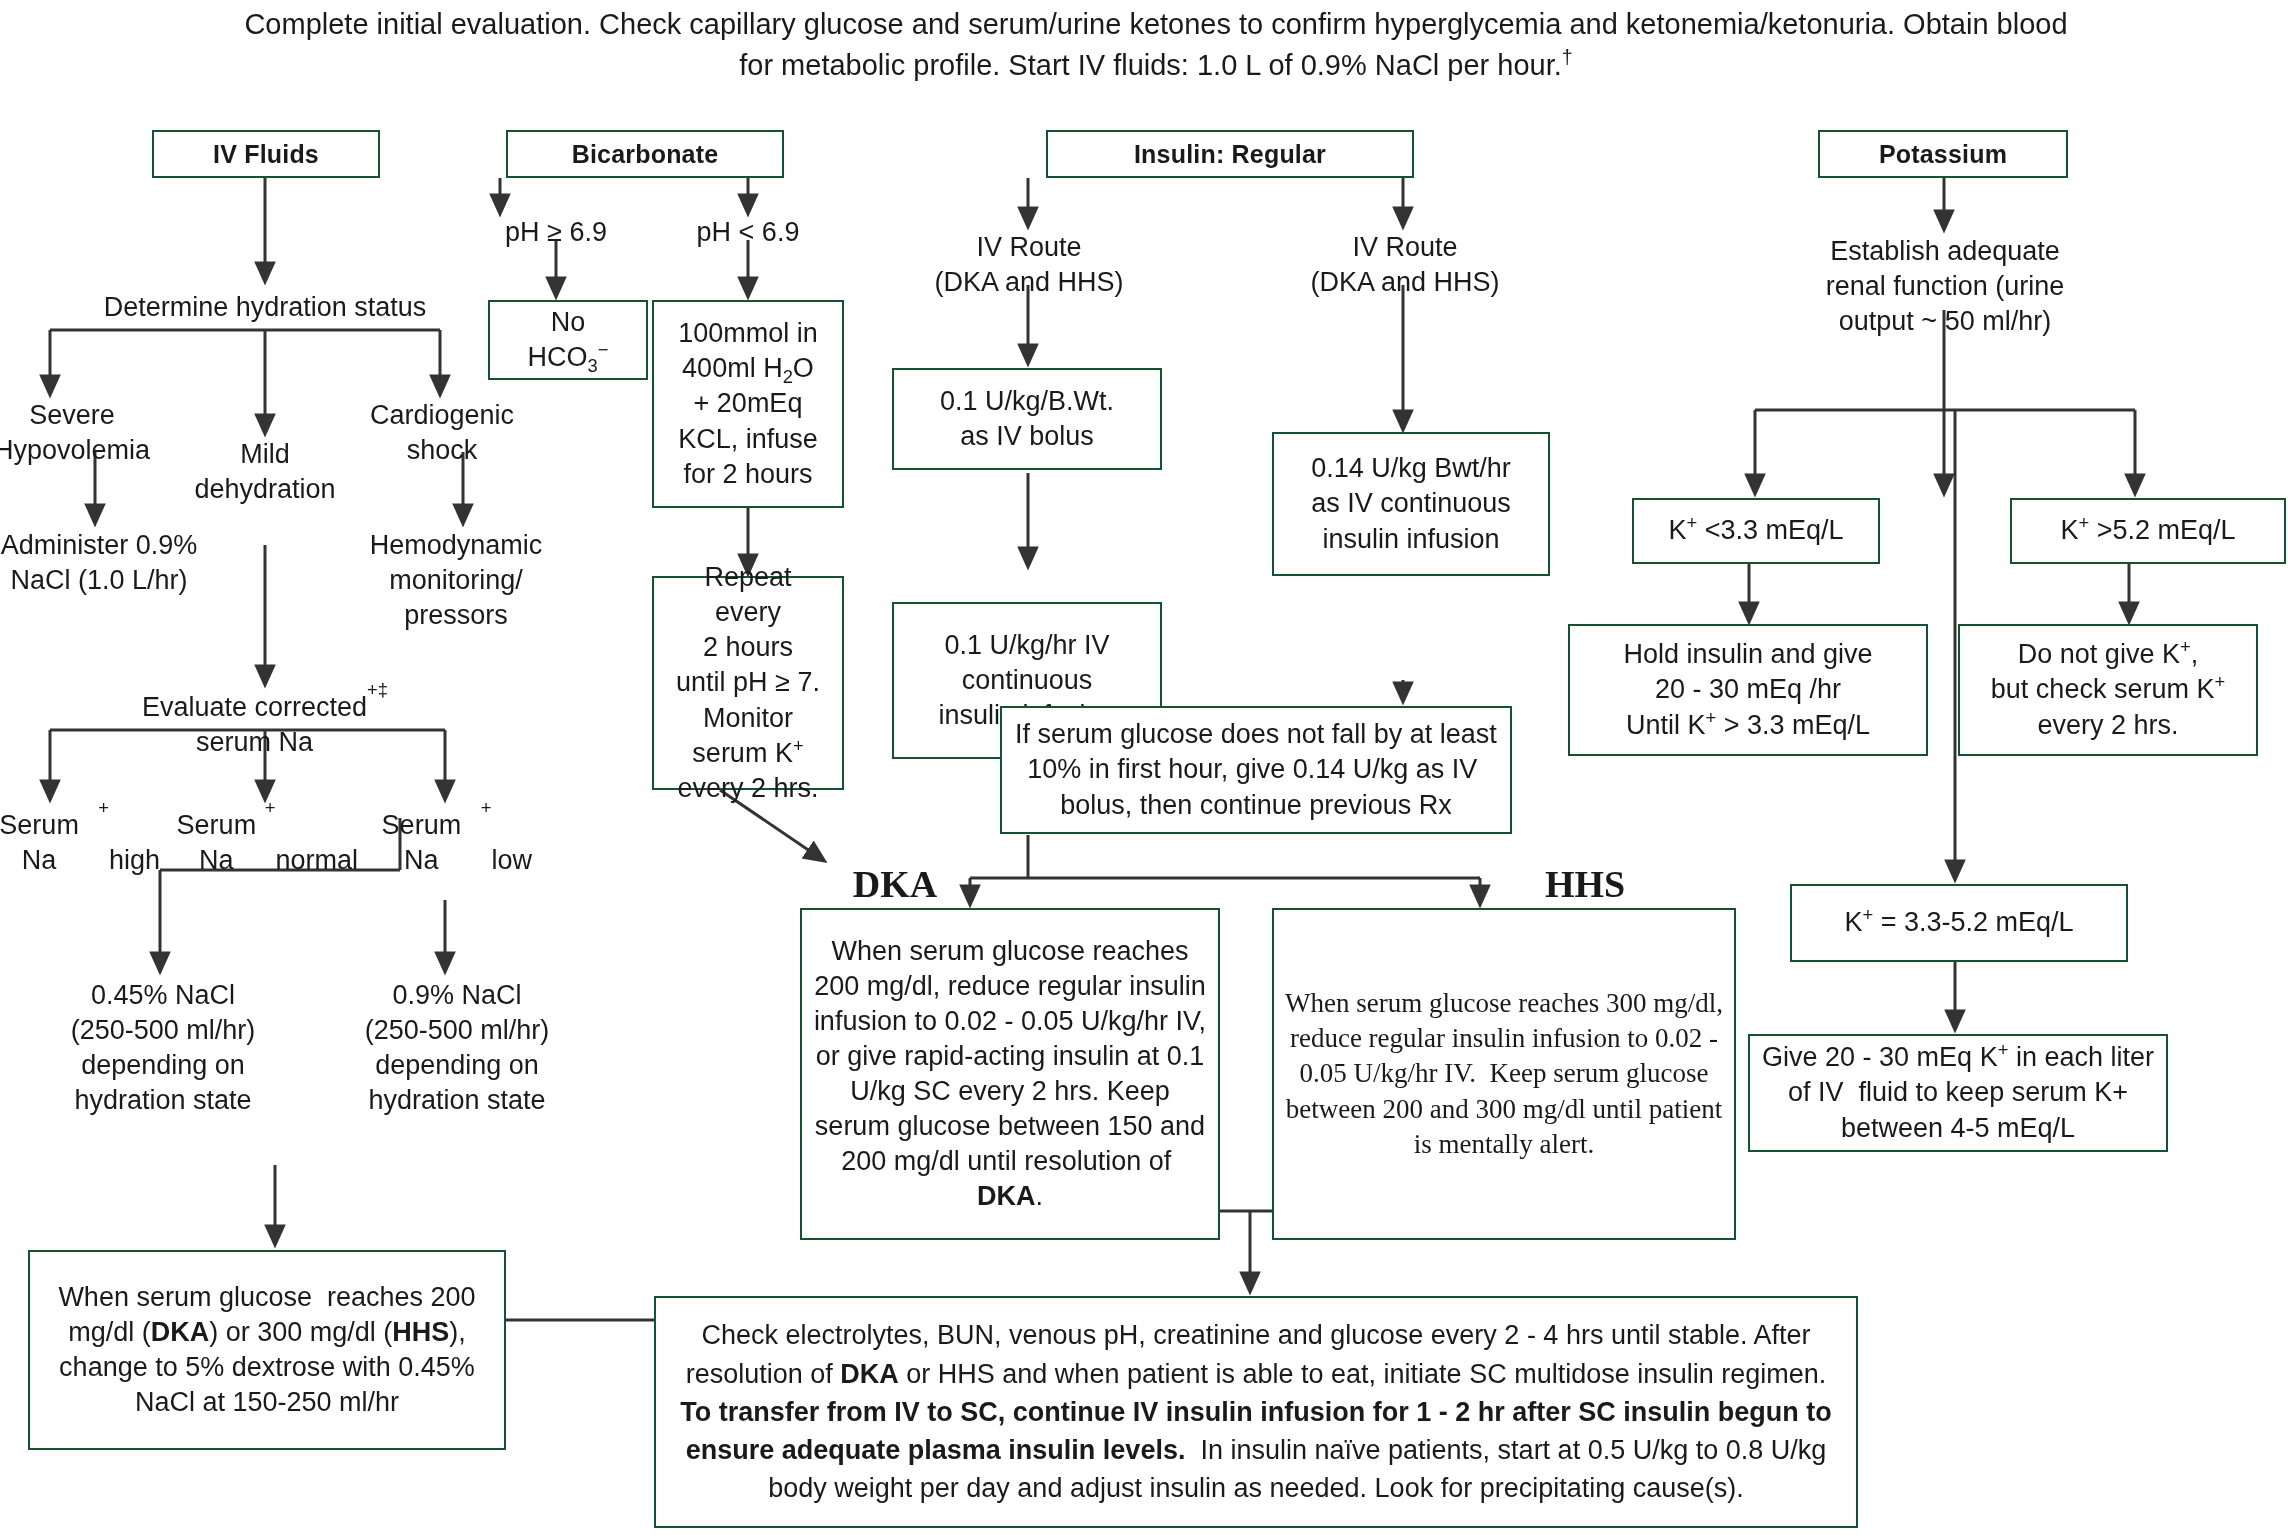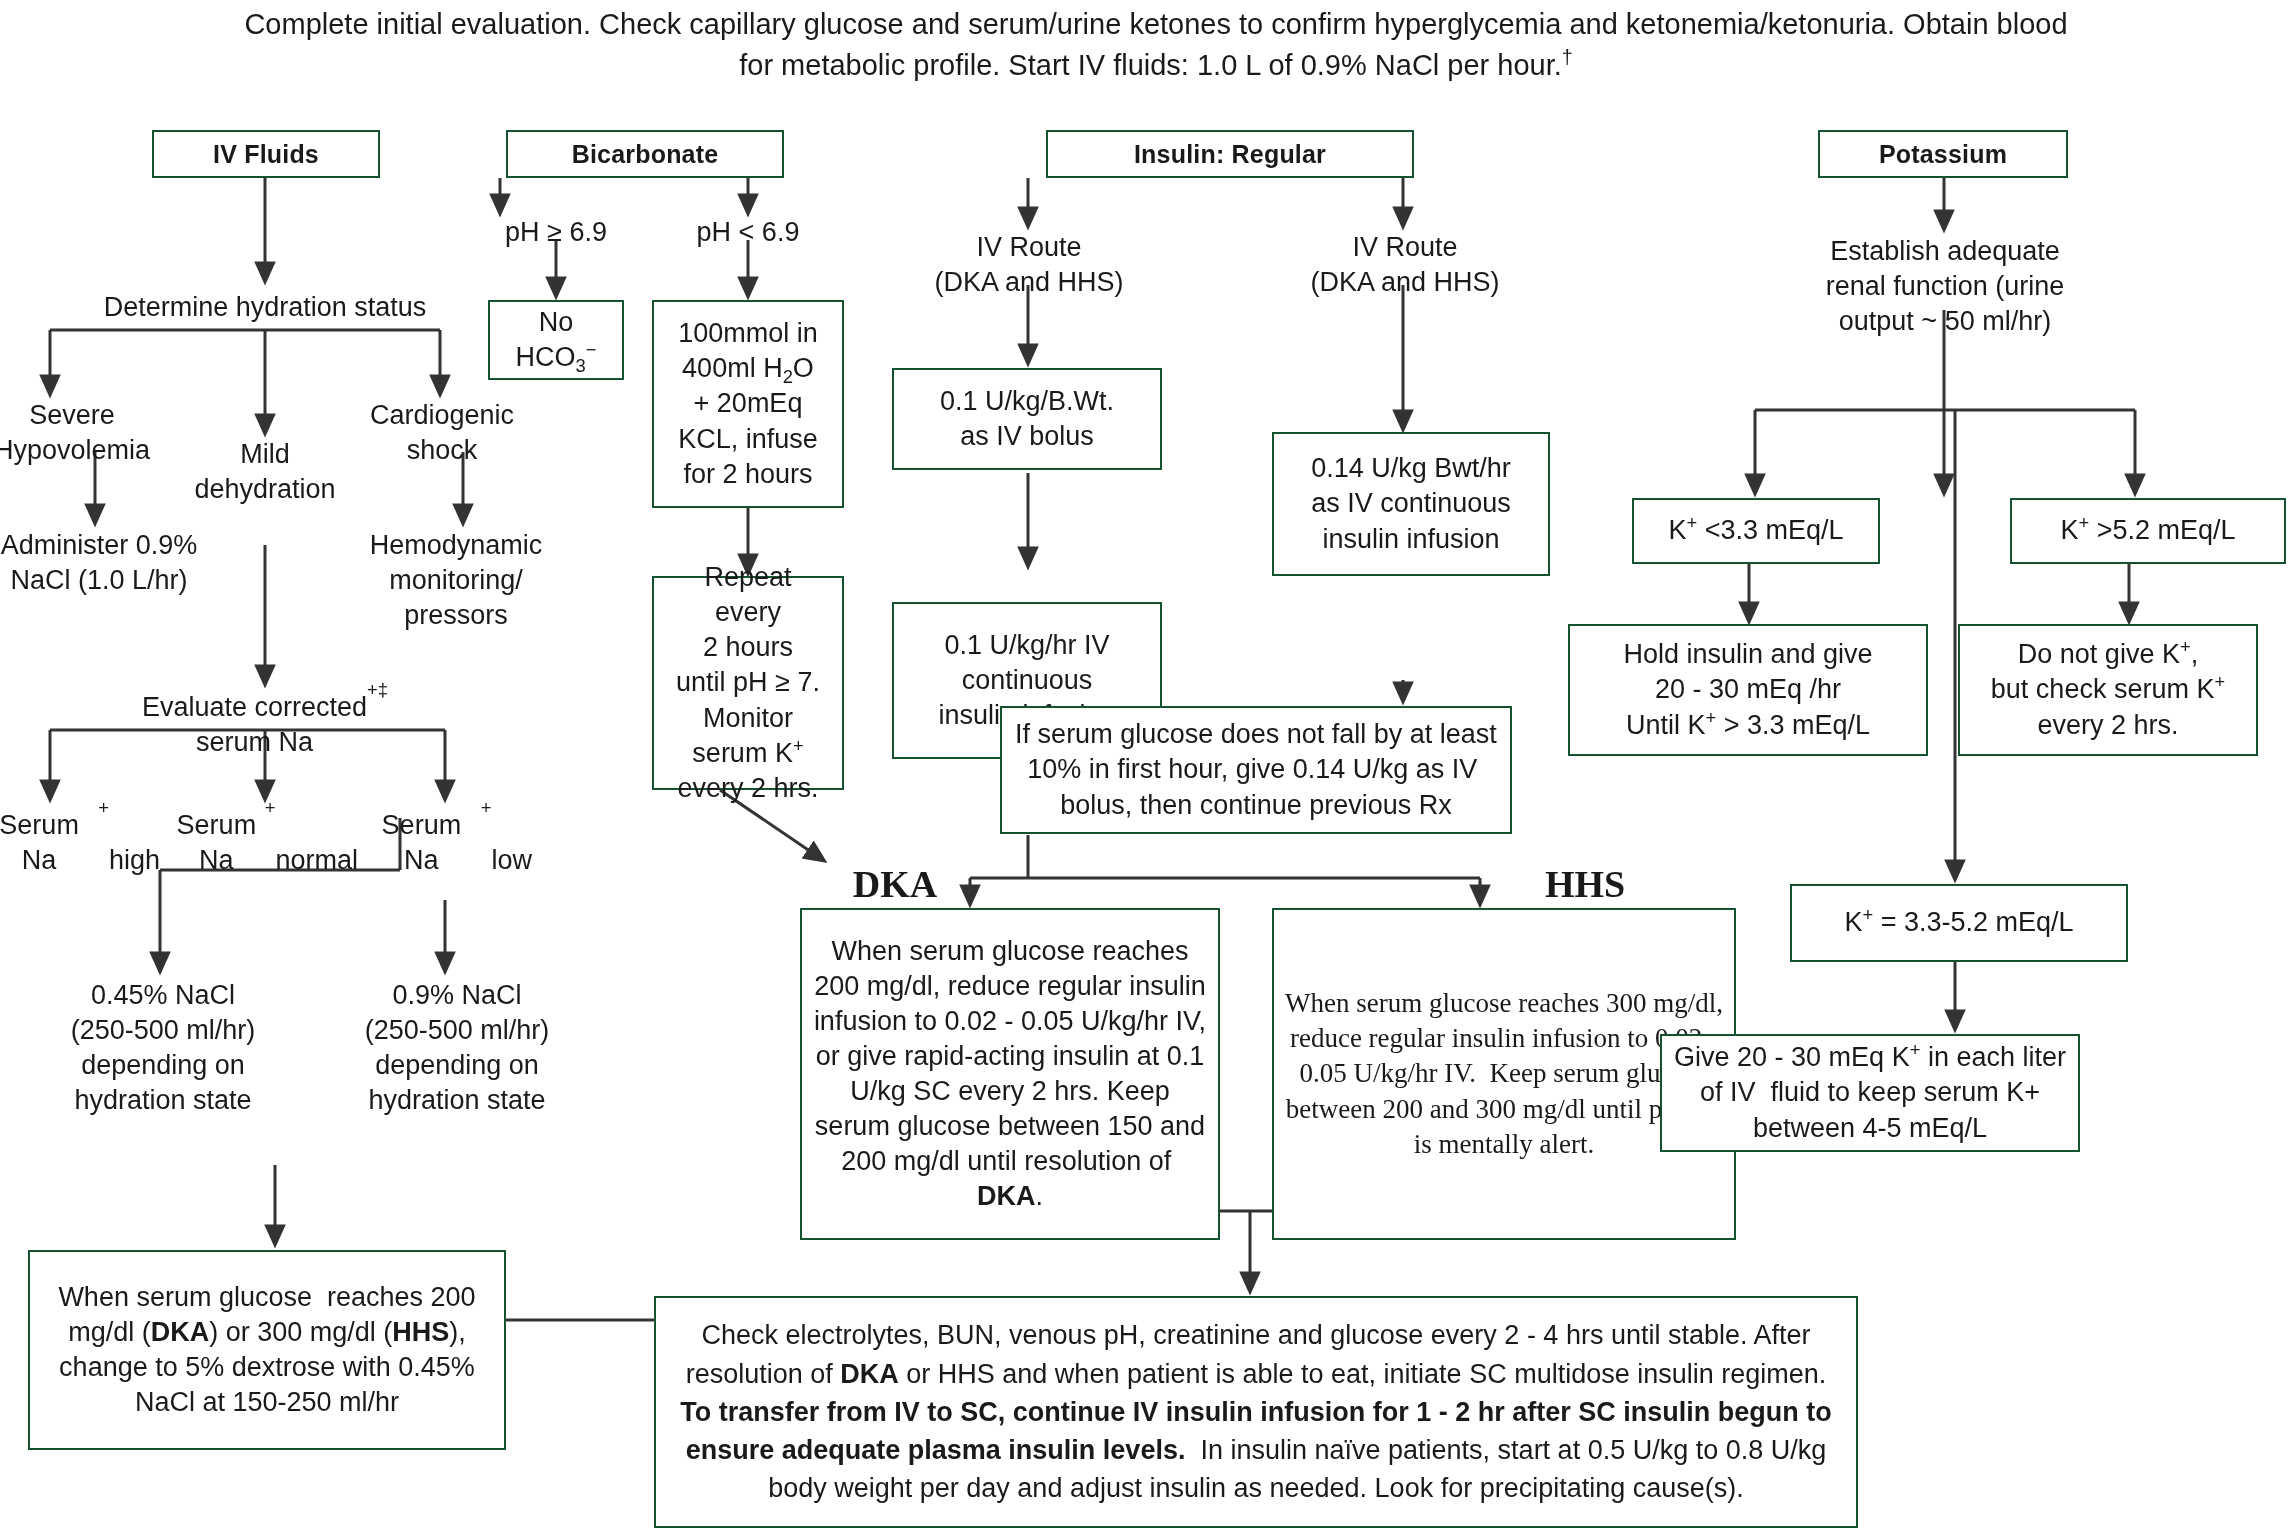--- a/index.html
+++ b/index.html
@@ -146,21 +146,21 @@
   </div>
 
   <div class="node box hdr" style="left:506px;top:130px;width:278px;height:48px;">
     <span>Bicarbonate</span>
   </div>
 
   <div class="node plain t27" style="left:466px;top:215px;width:180px;">pH ≥ 6.9</div>
 
   <div class="node plain t27" style="left:658px;top:215px;width:180px;">pH &lt; 6.9</div>
 
-  <div class="node box t27" style="left:488px;top:300px;width:136px;height:80px;">
+  <div class="node box t27" style="left:488px;top:300px;width:160px;height:80px;">
     <div>No<br>HCO<sub>3</sub><sup>−</sup></div>
   </div>
 
   <div class="node box t27" style="left:652px;top:300px;width:192px;height:208px;">
     <div>100mmol in<br>400ml H<sub>2</sub>O<br>+ 20mEq<br>KCL, infuse<br>for 2 hours</div>
   </div>
 
   <div class="node box t27" style="left:652px;top:576px;width:192px;height:214px;">
     <div>Repeat<br>every<br>2 hours<br>until pH ≥ 7.<br>Monitor<br>serum K<sup>+</sup><br>every 2 hrs.</div>
   </div>
@@ -224,21 +224,21 @@
   </div>
 
   <div class="node box t27" style="left:1958px;top:624px;width:300px;height:132px;">
     <div>Do not give K<sup>+</sup>,<br>but check serum K<sup>+</sup><br>every 2 hrs.</div>
   </div>
 
   <div class="node box t27" style="left:1790px;top:884px;width:338px;height:78px;">
     <div>K<sup>+</sup> = 3.3-5.2 mEq/L</div>
   </div>
 
-  <div class="node box t27 pad" style="left:1660px;top:1034px;width:420px;height:118px;">
+  <div class="node box t27 pad" style="left:1748px;top:1034px;width:420px;height:118px;">
     <div>Give 20 - 30 mEq K<sup>+</sup> in each liter of IV&nbsp; fluid to keep serum K+ between 4-5 mEq/L</div>
   </div>
 
   <div class="node box t27" style="left:654px;top:1296px;width:1204px;height:232px;">
     <div style="padding:10px 22px;text-align:center;line-height:1.42;">
       Check electrolytes, BUN, venous pH, creatinine and glucose every 2 - 4 hrs until stable. After resolution of <b>DKA</b> or HHS and when patient is able to eat, initiate SC multidose insulin regimen. <b>To transfer from IV to SC, continue IV insulin infusion for 1 - 2 hr after SC insulin begun to ensure adequate plasma insulin levels.</b>&nbsp; In insulin naïve patients, start at 0.5 U/kg to 0.8 U/kg body weight per day and adjust insulin as needed. Look for precipitating cause(s).
     </div>
   </div>
 
 </div>

